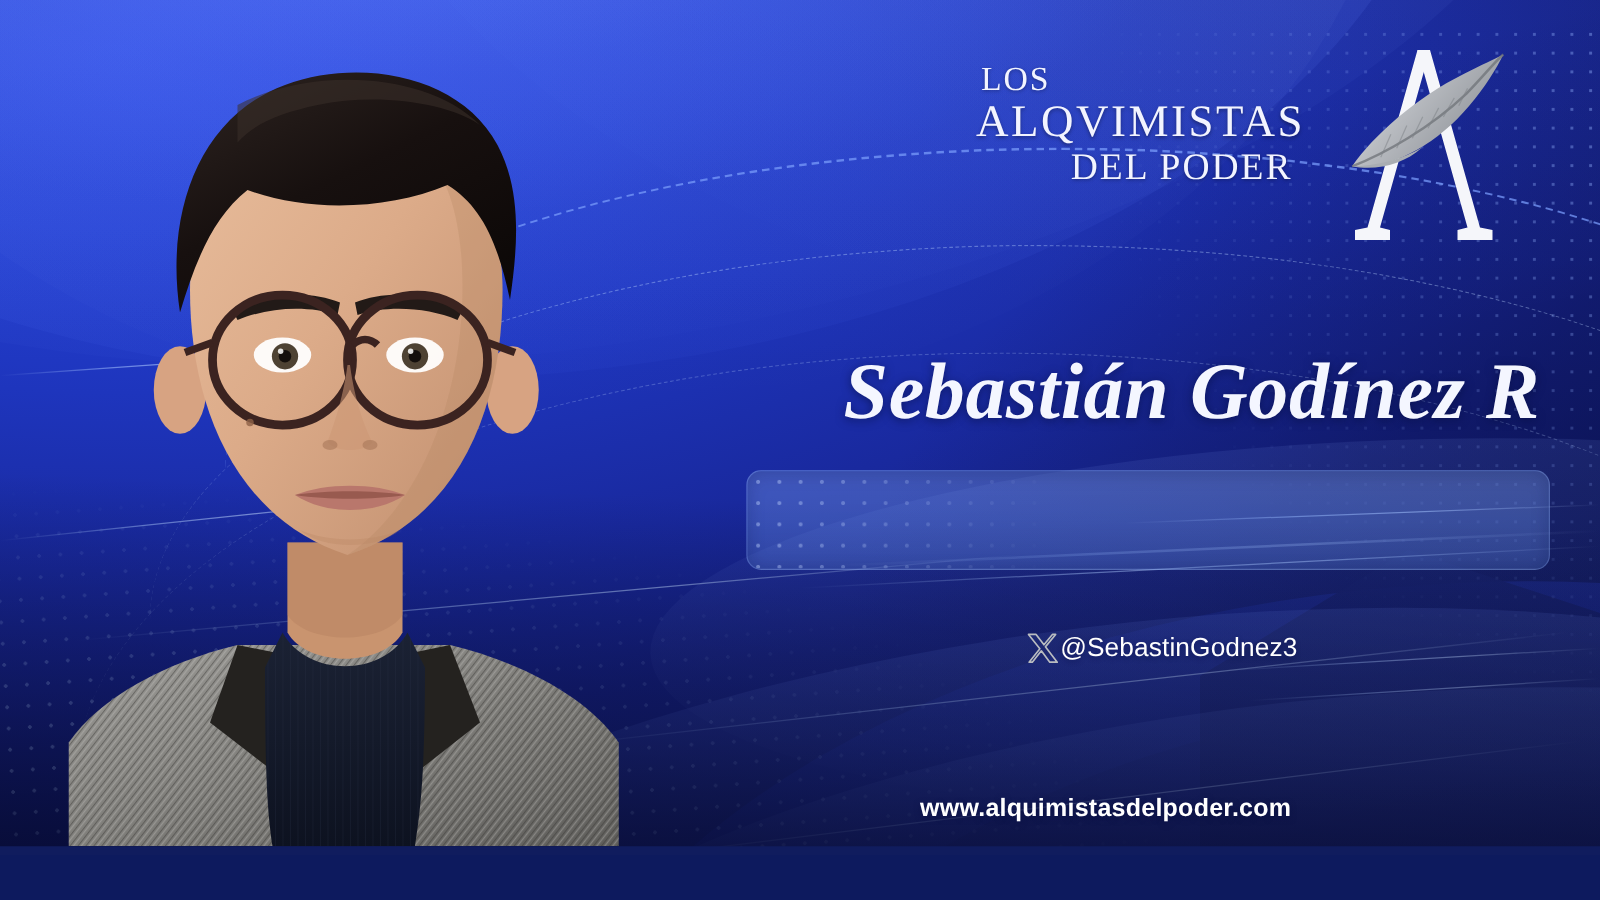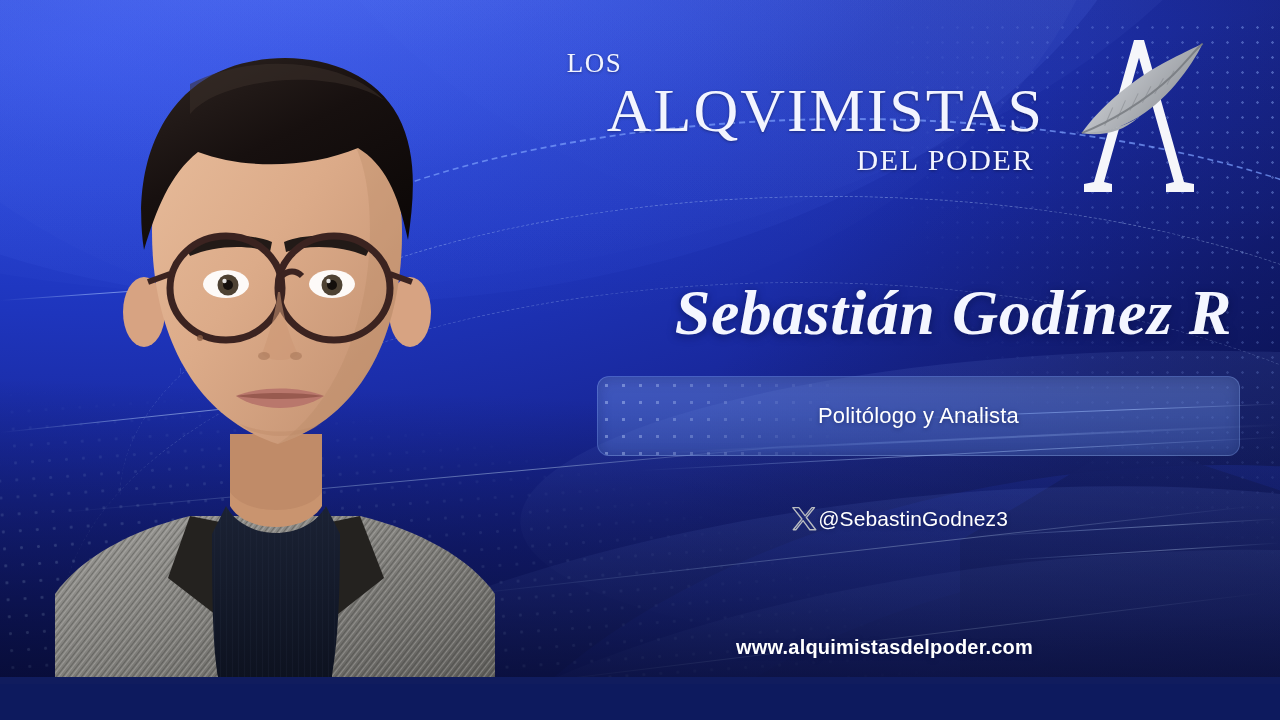--- a/index.html
+++ b/index.html
@@ -161,23 +161,22 @@
     padding-top:12px;
     color:#f2f4ff;
     text-shadow:0 1px 3px rgba(0,0,0,0.35);
     font-family:"Liberation Serif", serif;
   }
   .logo-los {
     font-size:27px; letter-spacing:1.5px; line-height:1;
     margin-left:4px; margin-bottom:2px; font-weight:400;
   }
   .logo-main {
-    font-size:62px; letter-spacing:2.0px; line-height:1.02;
+    font-size:36px; letter-spacing:2.0px; line-height:1.02;
     font-weight:400;
-    margin-left:44px;
   }
   .logo-sub {
     font-size:30px; letter-spacing:1.6px; line-height:1.1;
     text-align:right; margin-top:1px; margin-right:10px; font-weight:400;
   }
   .logo-mark { width:160px; height:165px; flex:0 0 auto; margin-top:-4px; }
 
   
   .name {
     position:absolute;
@@ -220,21 +219,21 @@
     position:relative;
     font-size:22px;
     color:#ffffff;
     letter-spacing:0.2px;
     text-shadow:0 1px 4px rgba(6,12,60,0.40);
   }
 
   
   .social {
     position:absolute;
-    left:0; right:272px; top:505px;
+    left:0; right:242px; top:505px;
     display:flex; align-items:center; justify-content:flex-end; 
     z-index:10;
   }
   .x-icon { width:28px; height:28px; flex:0 0 auto; display:block; }
   .handle {
     font-size:21px; color:#ffffff; letter-spacing:0.1px;
     text-shadow:0 1px 4px rgba(6,12,60,0.45);
   }
 
   
@@ -439,21 +438,20 @@
         </g>
         <path d="M8 44 C26 48 48 48 66 42 C48 52 26 52 8 44 Z" fill="#a9adb2"></path>
       </g>
     </svg>
   </div>
 
   <div class="name">Sebastián Godínez R</div>
 
   <div class="role-bar">
     <div class="role-bar-dots"></div>
-    <div class="role-text">Politólogo y Analista</div>
   </div>
 
   <div class="social">
     <svg class="x-icon" viewBox="0 0 24 24">
       <path d="M2.4 2.2 L10.2 12.0 L2.8 21.2 L5.0 21.2 L11.2 13.4 L17.0 21.2 L22.1 21.2 L14.0 10.7 L21.0 2.2 L18.8 2.2 L13.0 9.3 L7.6 2.2 Z" fill="none" stroke="#b9bcc0" stroke-width="1.15" stroke-linejoin="round"></path>
     </svg>
     <span class="handle">@SebastinGodnez3</span>
   </div>
 
   <div class="site">www.alquimistasdelpoder.com</div>

